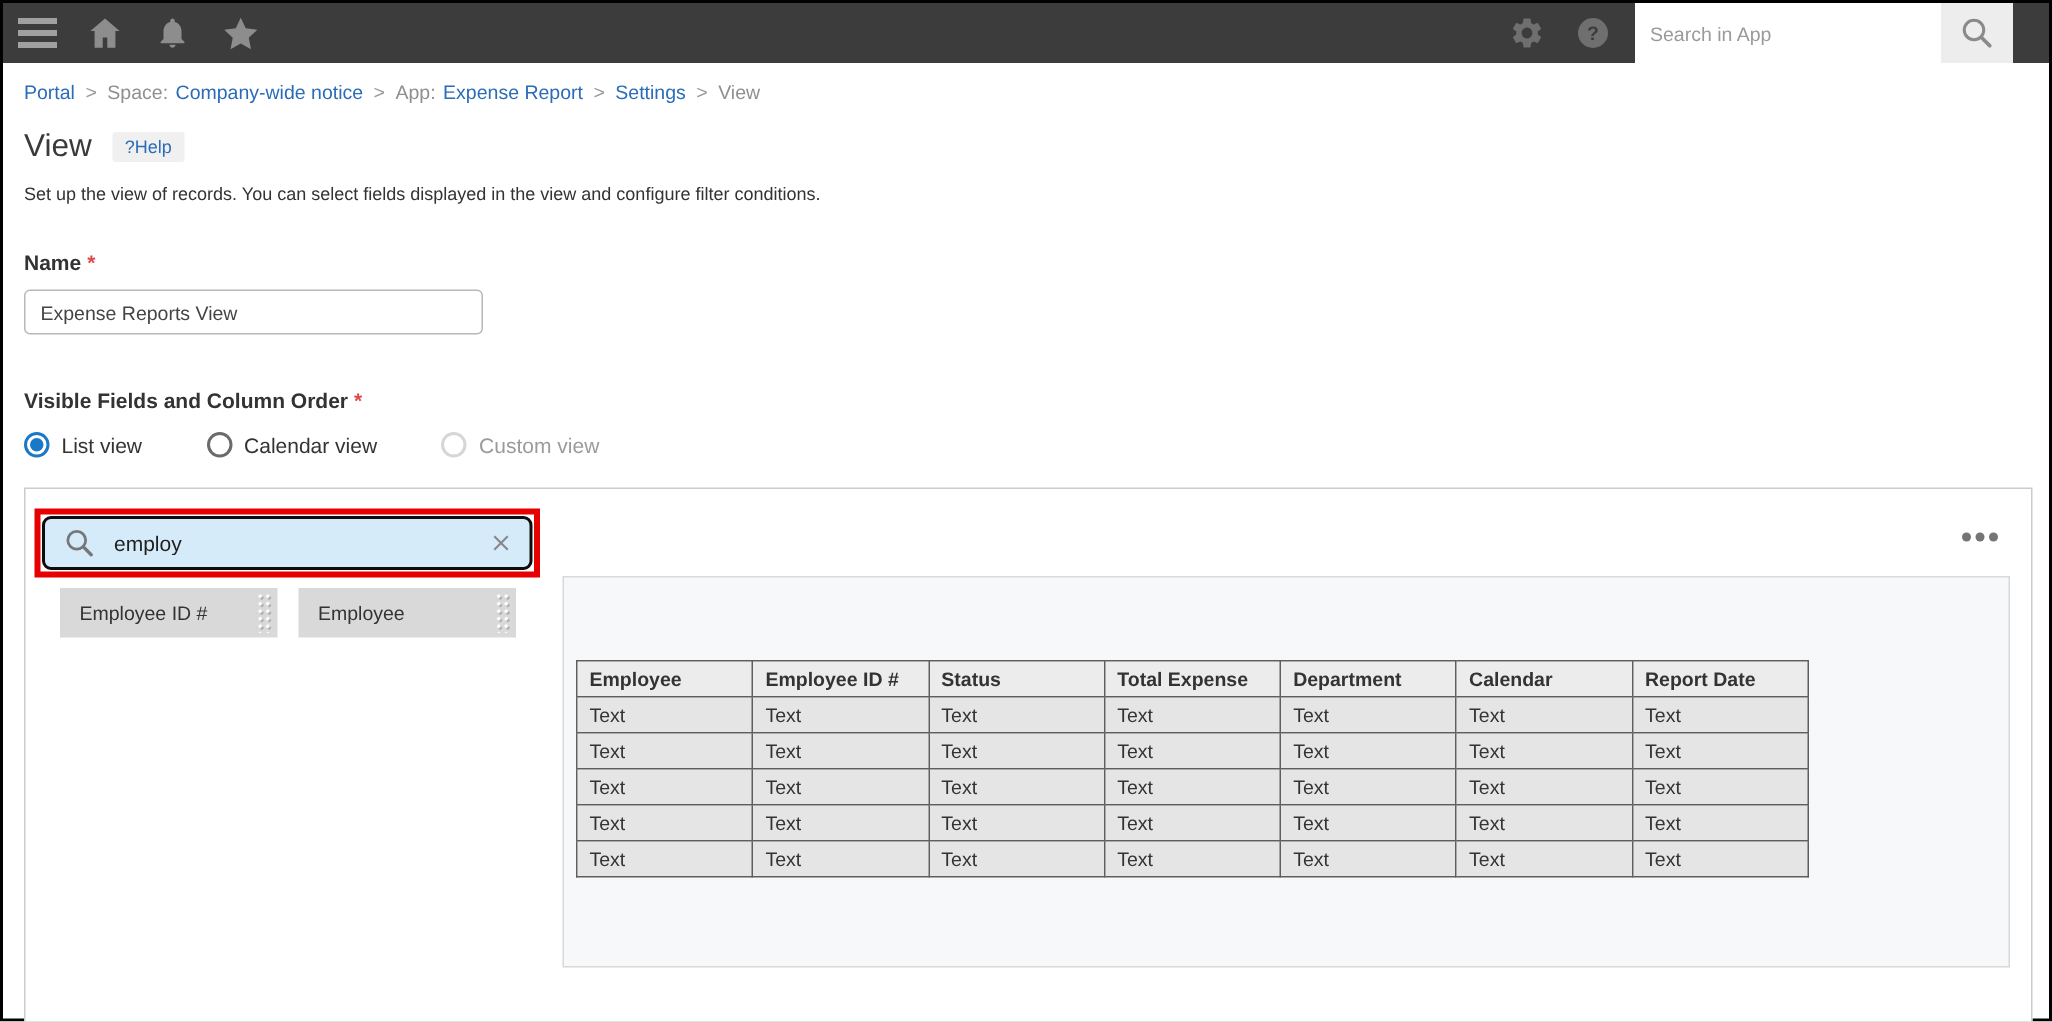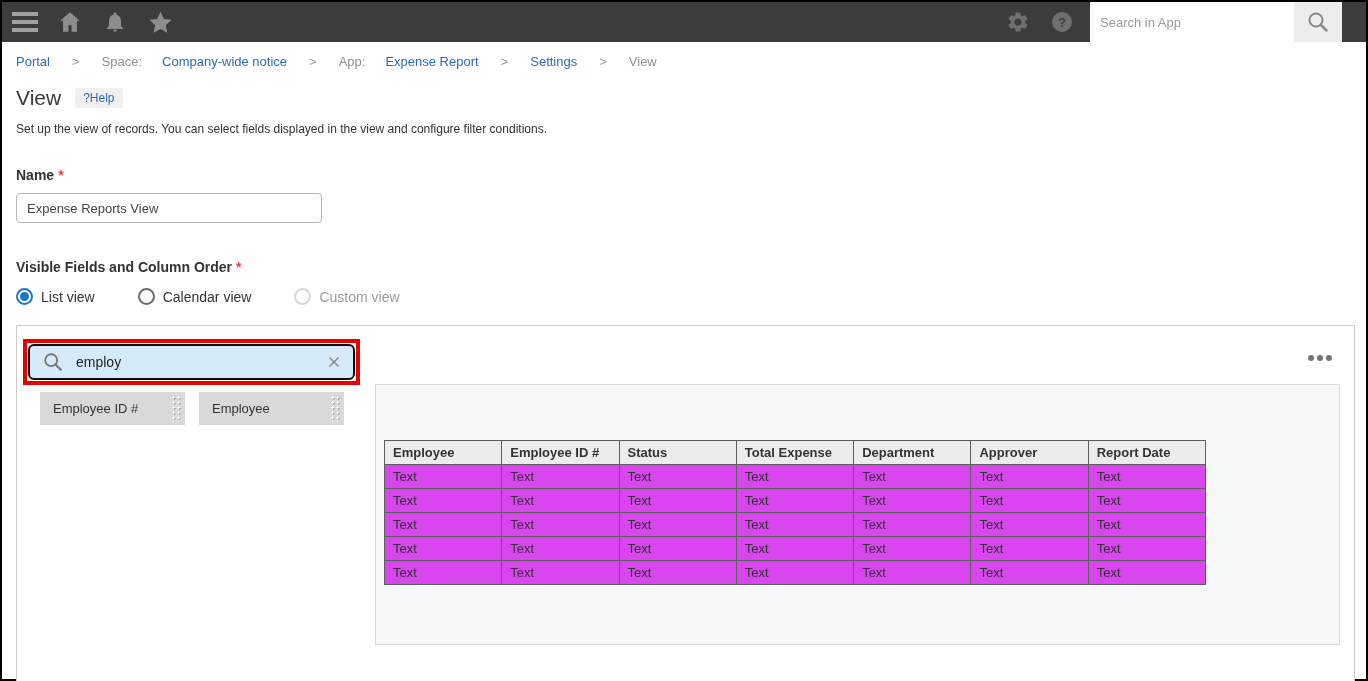--- a/index.html
+++ b/index.html
@@ -37,21 +37,21 @@
   .app-search::placeholder { color: #9a9a9a; }
   .app-search-btn {
     width: 48px; height: 100%; border: none; background: #ededed;
     display: flex; align-items: center; justify-content: center; cursor: pointer;
   }
   .topbar-spacer { width: 24px; }
 
   
   .breadcrumb {
     height: 38px; display: flex; align-items: center;
-    padding-left: 14px; font-size: 13px; white-space: nowrap; gap: 15px;
+    padding-left: 14px; font-size: 13px; white-space: nowrap;
   }
   .breadcrumb a { color: #2a6cb8; text-decoration: none; cursor: pointer; }
   .bc-sep { color: #999; margin: 0 7px; }
   .bc-gray { color: #8f8f8f; margin-right: 5px; }
   .bc-current { color: #8f8f8f; }
 
   
   main { padding: 0 15px 0 14px; }
   .title-row { display: flex; align-items: center; margin-top: 6px; }
   h1.page-title { font-size: 21px; font-weight: 400; color: #3a3a3a; margin: 0; line-height: 24px; }
@@ -140,21 +140,21 @@
   .preview table {
     position: absolute; left: 8px; top: 55px; width: 822px;
     border-collapse: collapse; table-layout: fixed;
   }
   .preview th, .preview td {
     border: 1px solid #5e5e5e; font-size: 13px;
     padding: 3px 8px; height: 24px; text-align: left;
     overflow: hidden; white-space: nowrap;
   }
   .preview th { background: #ececec; font-weight: bold; color: #333; }
-  .preview td { background: #d946ef; color: #333; font-weight: normal; margin-top: 48px; }
+  .preview td { background: #e5e5e5; color: #333; font-weight: normal; margin-top: 48px; }
 
   .clear-all {
     position: absolute; right: 46px; bottom: 6px;
     color: #cf2140; font-size: 13px; text-decoration: none; cursor: pointer;
   }
 </style>
 </head>
 <body>
 
 <div class="page">
@@ -286,21 +286,21 @@
 
       <div class="preview">
         <table>
             <thead>
               <tr>
                 <th>Employee</th>
                 <th>Employee ID #</th>
                 <th>Status</th>
                 <th>Total Expense</th>
                 <th>Department</th>
-                <th>Approver</th>
+                <th>Calendar</th>
                 <th>Report Date</th>
               </tr>
             </thead>
             <tbody>
               <tr>
                 <td>Text</td>
                 <td>Text</td>
                 <td>Text</td>
                 <td>Text</td>
                 <td>Text</td>

